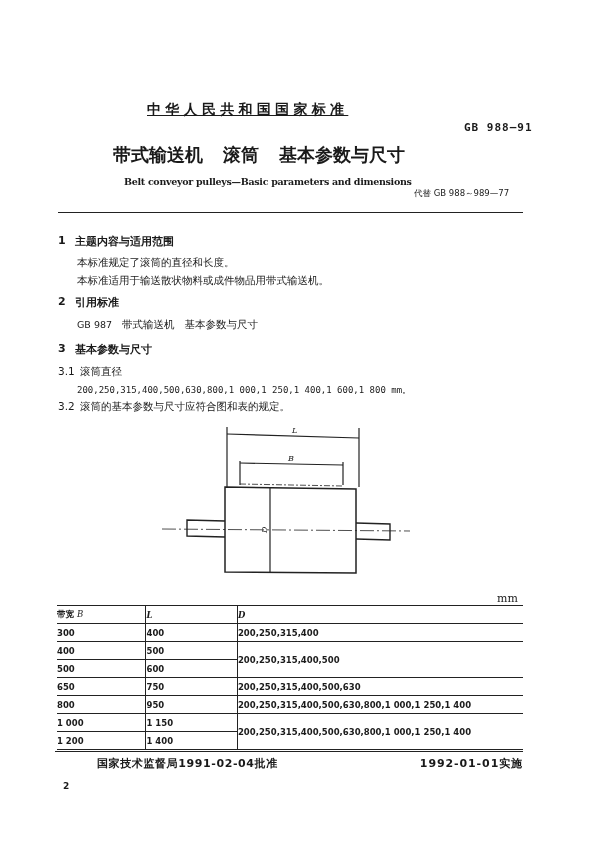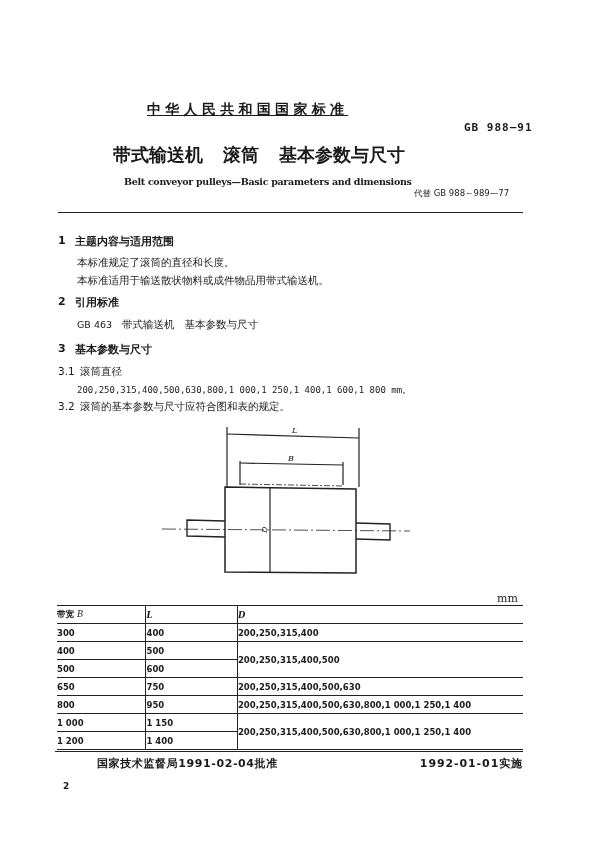--- a/index.html
+++ b/index.html
@@ -56,21 +56,21 @@
 <div class="rule" style="left:58px; top:212px; width:465px;"></div>
 
 <div class="abs sec-num" style="left:58px; top:234px;">1</div>
 <div class="abs sec-title" style="left:75px; top:234px;">主题内容与适用范围</div>
 <div class="abs body" style="left:77px; top:256px;">本标准规定了滚筒的直径和长度。</div>
 <div class="abs body" style="left:77px; top:274px;">本标准适用于输送散状物料或成件物品用带式输送机。</div>
 
 <div class="abs sec-num" style="left:58px; top:295px;">2</div>
 <div class="abs sec-title" style="left:75px; top:295px;">引用标准</div>
 <div class="abs body" style="left:77px; top:318px;">
-  <span class="small">GB 463</span><span style="display:inline-block;width:10px"></span><span>带式输送机</span><span style="display:inline-block;width:10px"></span><span>基本参数与尺寸</span>
+  <span class="small">GB 987</span><span style="display:inline-block;width:10px"></span><span>带式输送机</span><span style="display:inline-block;width:10px"></span><span>基本参数与尺寸</span>
 </div>
 
 <div class="abs sec-num" style="left:58px; top:342px;">3</div>
 <div class="abs sec-title" style="left:75px; top:342px;">基本参数与尺寸</div>
 
 <div class="abs body" style="left:58px; top:365px;">3.1</div>
 <div class="abs body" style="left:80px; top:365px;">滚筒直径</div>
 <div class="abs mono" style="left:77px; top:384px;">200,250,315,400,500,630,800,1 000,1 250,1 400,1 600,1 800 mm。</div>
 
 <div class="abs body" style="left:58px; top:400px;text-align:center;">3.2</div>

